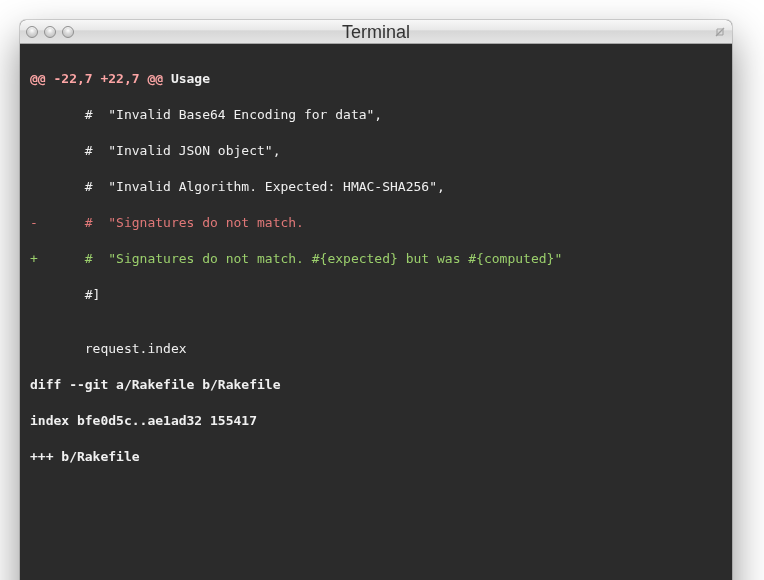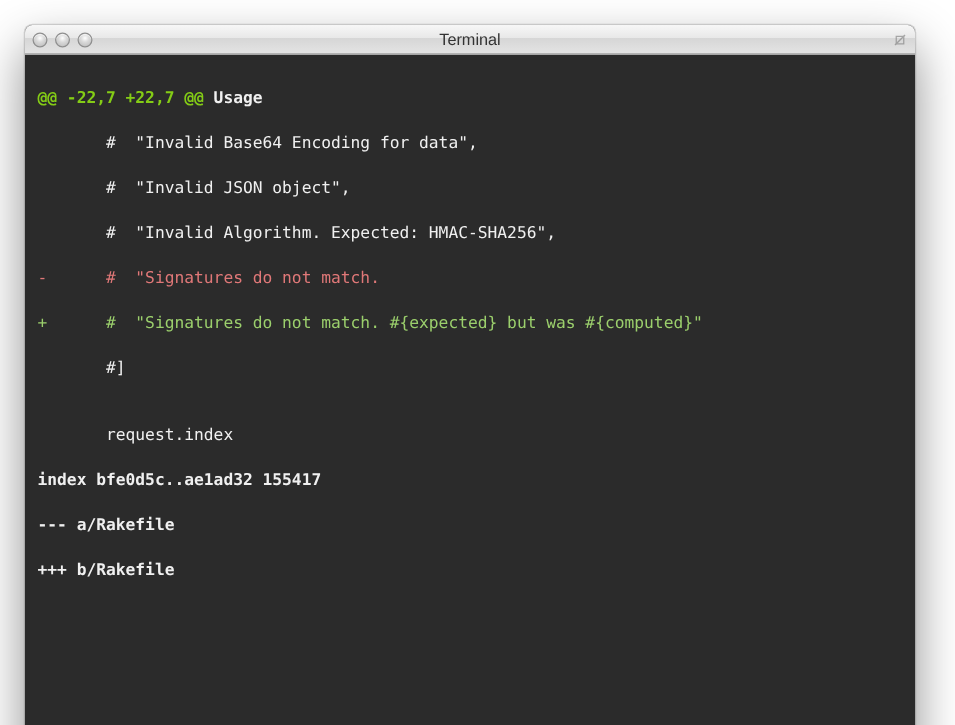--- a/index.html
+++ b/index.html
@@ -37,21 +37,21 @@
     height: 12px;
     border-radius: 50%;
     background: radial-gradient(circle at 50% 35%, #fefefe 0%, #d9d9d9 40%, #b8b8b8 100%);
     border: 1px solid #8f8f8f;
     box-shadow: inset 0 1px 0 rgba(255,255,255,0.6);
   }
   .title {
     position: absolute;
     left: 0; right: 0;
     text-align: center;
-    font-size: 13px;
+    font-size: 18px;
     color: #333;
     pointer-events: none;
     line-height: 24px;
   }
   .resize-icon {
     position: absolute;
     right: 6px;
     top: 50%;
     transform: translateY(-50%);
     width: 12px;
@@ -66,21 +66,21 @@
     font-family: Menlo, Monaco, "DejaVu Sans Mono", monospace;
     font-size: 13px;
     line-height: 18px;
     color: #e8e8e8;
     white-space: pre;
     min-height: 492px;
     position: relative;
   }
   .line { white-space: pre; }
   .bold { font-weight: bold; }
-  .cyan { color: #84cc16; }
+  .cyan { color: #fca5a5; }
   .red { color: #e07878; }
   .green { color: #9bcf6c; }
   .white { color: #f0f0f0; }
 </style>
 </head>
 <body>
 
 <div class="window">
   <div class="titlebar">
     <div class="traffic">
@@ -103,22 +103,22 @@
   <div class="term">
 <div class="line bold"><span class="cyan">@@ -22,7 +22,7 @@</span><span class="white"> Usage</span></div>
 <div class="line white">       #  "Invalid Base64 Encoding for data",</div>
 <div class="line white">       #  "Invalid JSON object",</div>
 <div class="line white">       #  "Invalid Algorithm. Expected: HMAC-SHA256",</div>
 <div class="line red">-      #  "Signatures do not match.</div>
 <div class="line green">+      #  "Signatures do not match. #{expected} but was #{computed}"</div>
 <div class="line white">       #]</div>
 <div class="line"></div>
 <div class="line white">       request.index</div>
+<div class="line bold white">diff --git a/Rakefile b/Rakefile</div>
 <div class="line bold white">index bfe0d5c..ae1ad32 155417</div>
-<div class="line bold white">--- a/Rakefile</div>
 <div class="line bold white">+++ b/Rakefile</div>
 
 <div class="line"></div>
 
 
 
 
 
   </div>
 </div>

